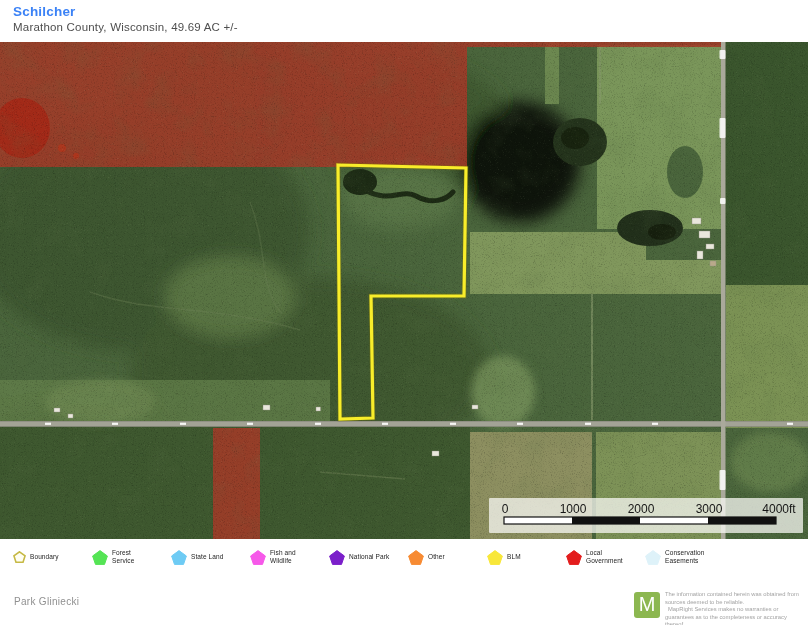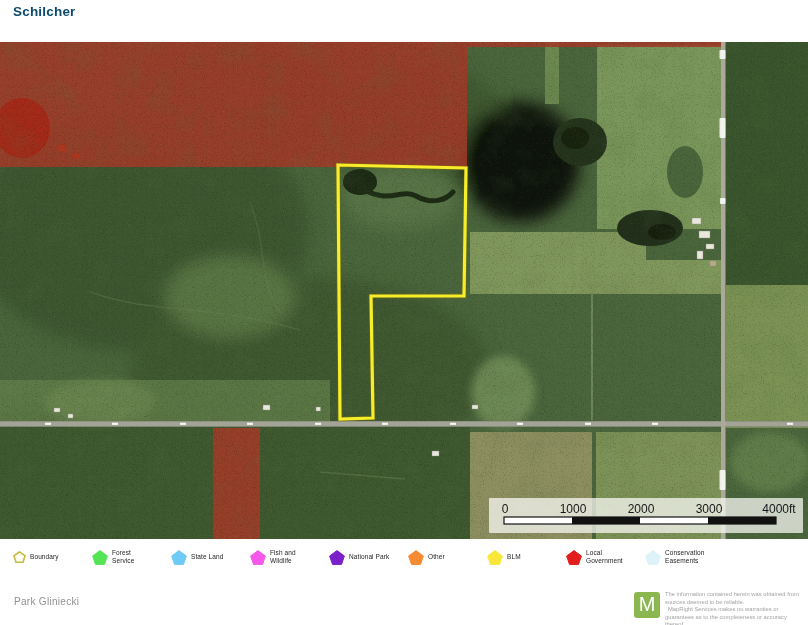--- a/index.html
+++ b/index.html
@@ -1,20 +1,20 @@
 <!DOCTYPE html>
 <html><head>
 <meta charset="utf-8">
 <style>
   html,body{margin:0;padding:0;background:#ffffff;}
   body{width:808px;height:625px;position:relative;overflow:hidden;
        font-family:"Liberation Sans", sans-serif;}
   
   .header{position:absolute;left:0;top:0;width:808px;height:42px;background:#ffffff;}
-  .header .title{position:absolute;left:13px;top:4px;font-size:13.5px;font-weight:bold;color:#0c4a6e;letter-spacing:.2px;}
+  .header .title{position:absolute;left:13px;top:4px;font-size:13.5px;font-weight:bold;color:#3b82f6;letter-spacing:.2px;}
   .header .subtitle{position:absolute;left:13px;top:21px;font-size:11.5px;color:#4e4e4e;letter-spacing:.2px;}
   
   .map-wrap{position:absolute;left:0;top:42px;width:808px;height:498px;}
   svg{display:block;}
   .scale-label{font-family:"Liberation Sans",sans-serif;font-size:12px;font-weight:500;fill:#161616;}
   
   .legend-bar{position:absolute;left:0;top:539px;width:808px;height:46px;background:#ffffff;}
   .legend-item{position:absolute;top:6px;height:24px;display:flex;align-items:center;}
   .legend-item svg{flex:0 0 auto;margin-right:4px;}
   .legend-label{font-size:6.5px;line-height:1.2;color:#1d1d1d;white-space:pre-line;letter-spacing:.1px;}
@@ -25,20 +25,21 @@
   .logo span{color:#ffffff;font-size:20px;font-weight:400;line-height:1;transform:translateY(-1px);}
   .disclaimer{position:absolute;left:665px;top:591px;width:140px;font-size:5.8px;line-height:1.3;color:#a3a3a3;}
   .disclaimer p{margin:0;}
   .disclaimer p + p{text-indent:3px;}
 </style>
 </head>
 <body>
 
 <div class="header">
   <div class="title">Schilcher</div>
+  <div class="subtitle">Marathon County, Wisconsin, 49.69 AC +/-</div>
 </div>
 
 <div class="map-wrap">
 <svg width="808" height="498" viewBox="0 0 808 498">
   <defs>
     <filter id="blur8">
           <feGaussianBlur stdDeviation="8"></feGaussianBlur>
         </filter>
     <filter id="blur4">
           <feGaussianBlur stdDeviation="4"></feGaussianBlur>

